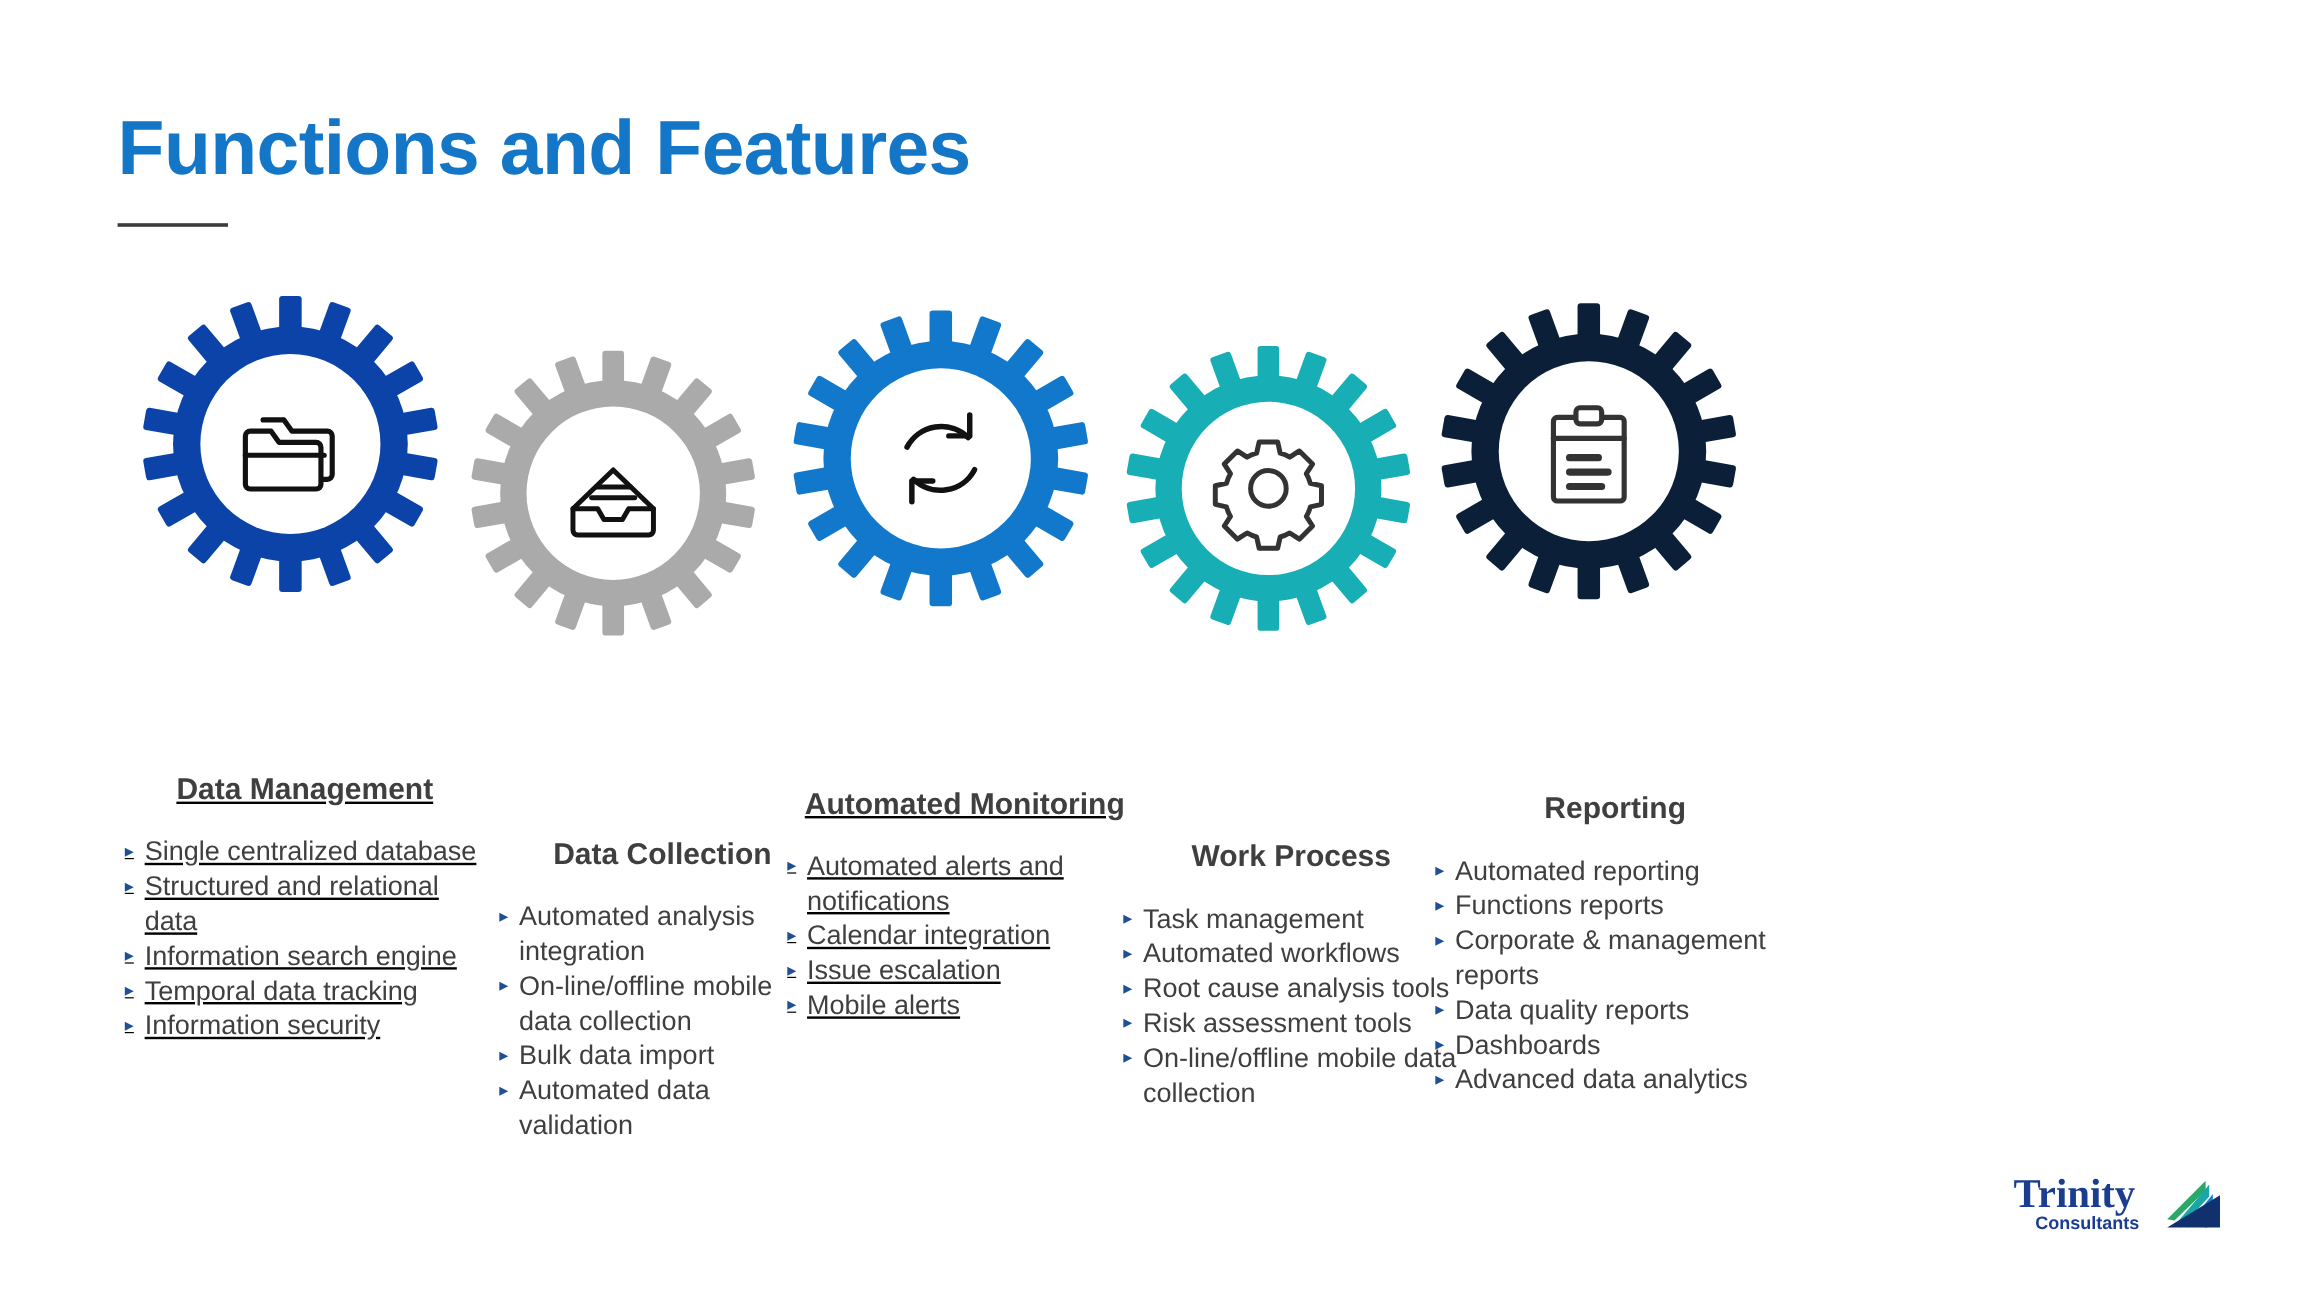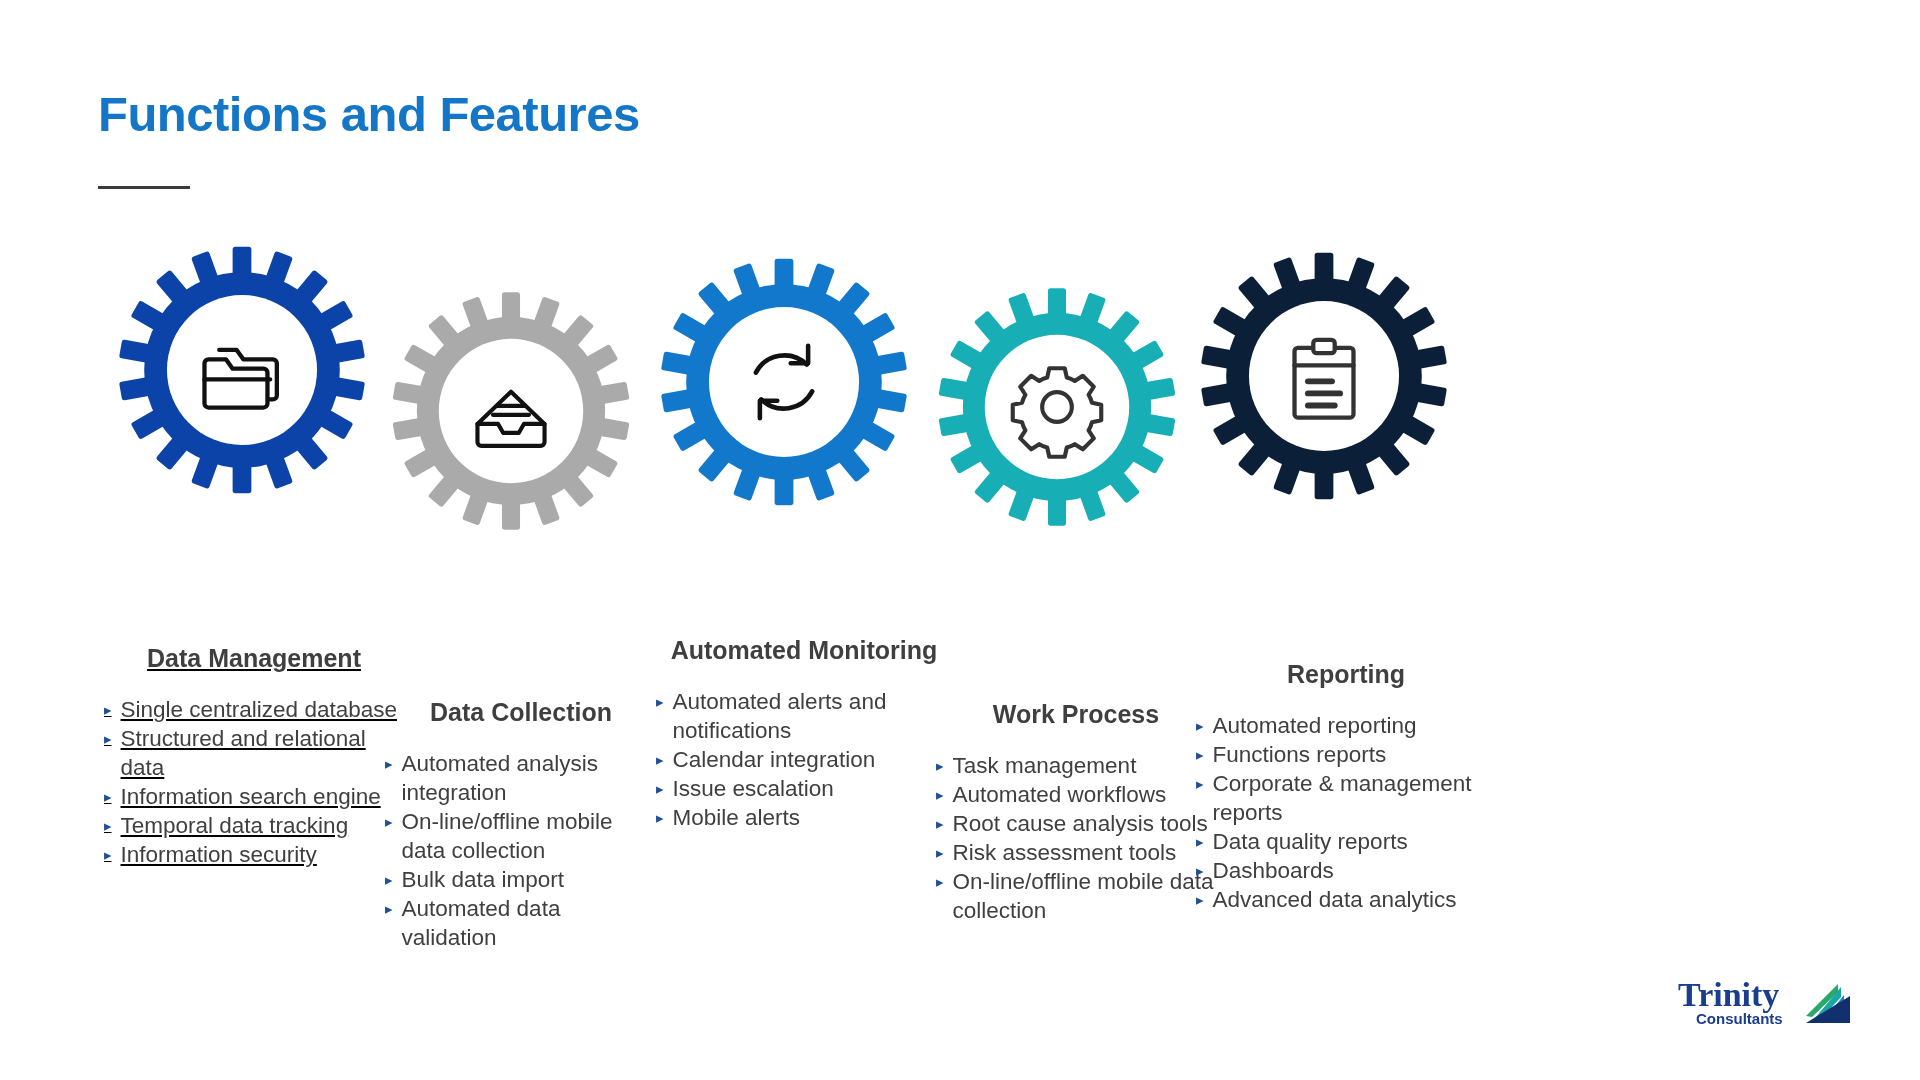--- a/index.html
+++ b/index.html
@@ -8,21 +8,21 @@
     background: #ffffff;
     font-family: "Liberation Sans", sans-serif;
     overflow: hidden;
   }
   .slide { position: relative; width: 1920px; height: 1080px; background:#fff; }
 
   
   .title {
     position: absolute;
     left: 98px; top: 86px;
-    font-size: 49px;
+    font-size: 64px;
     font-weight: bold;
     color: #1476c6;
     letter-spacing: -0.5px;
     white-space: nowrap;
   }
   .title-rule {
     position: absolute;
     left: 98px; top: 186px;
     width: 92px; height: 3px;
     background: #3b3b3b;
@@ -275,21 +275,21 @@
           <span class="mark">▸</span>
           <span class="txt">Temporal data tracking</span>
         </div>
       <div class="bullet">
           <span class="mark">▸</span>
           <span class="txt">Information security</span>
         </div>
     </div>
   </div>
 
-  <div class="col" style="left:385px; top:698px; width:272px;">
+  <div class="col" style="left:416px; top:698px; width:272px;">
     <div class="col-head">Data Collection</div>
     <div class="bullets">
       <div class="bullet">
           <span class="mark">▸</span>
           <span class="txt">Automated analysis integration</span>
         </div>
       <div class="bullet">
           <span class="mark">▸</span>
           <span class="txt">On-line/offline mobile data collection</span>
         </div>
@@ -297,21 +297,21 @@
           <span class="mark">▸</span>
           <span class="txt">Bulk data import</span>
         </div>
       <div class="bullet">
           <span class="mark">▸</span>
           <span class="txt">Automated data validation</span>
         </div>
     </div>
   </div>
 
-  <div class="col" style="left:656px; top:636px; width:296px;">
+  <div class="col" style="left:656px; top:656px; width:296px;text-decoration:underline;">
     <div class="col-head">Automated Monitoring</div>
     <div class="bullets">
       <div class="bullet">
           <span class="mark">▸</span>
           <span class="txt">Automated alerts and notifications</span>
         </div>
       <div class="bullet">
           <span class="mark">▸</span>
           <span class="txt">Calendar integration</span>
         </div>

